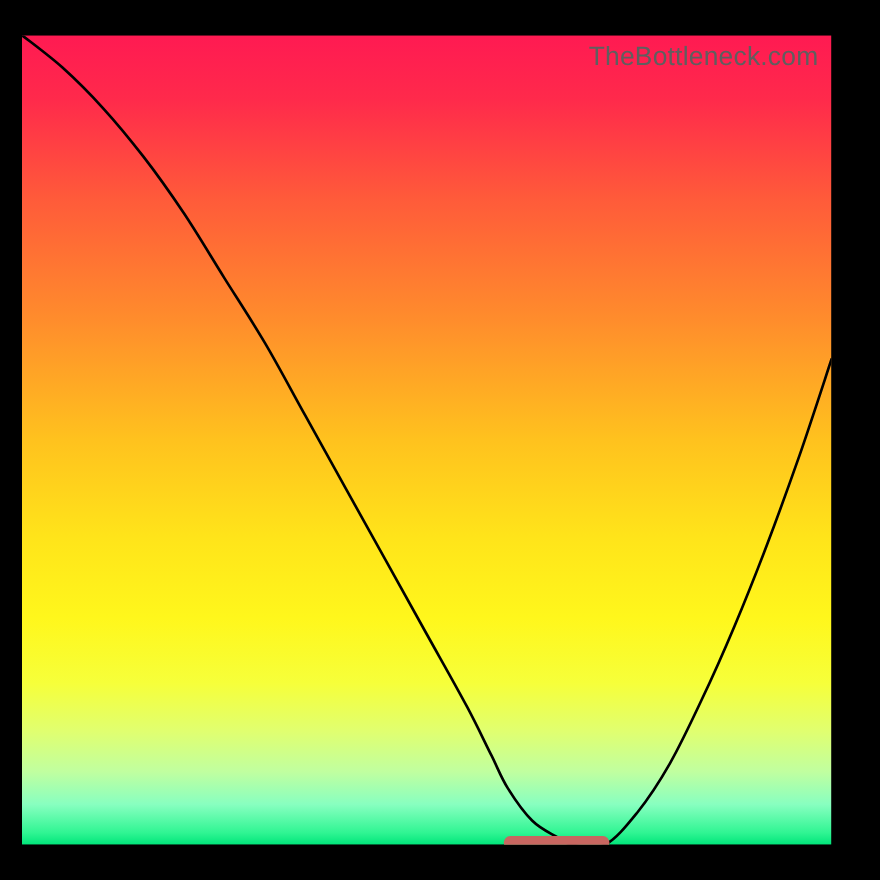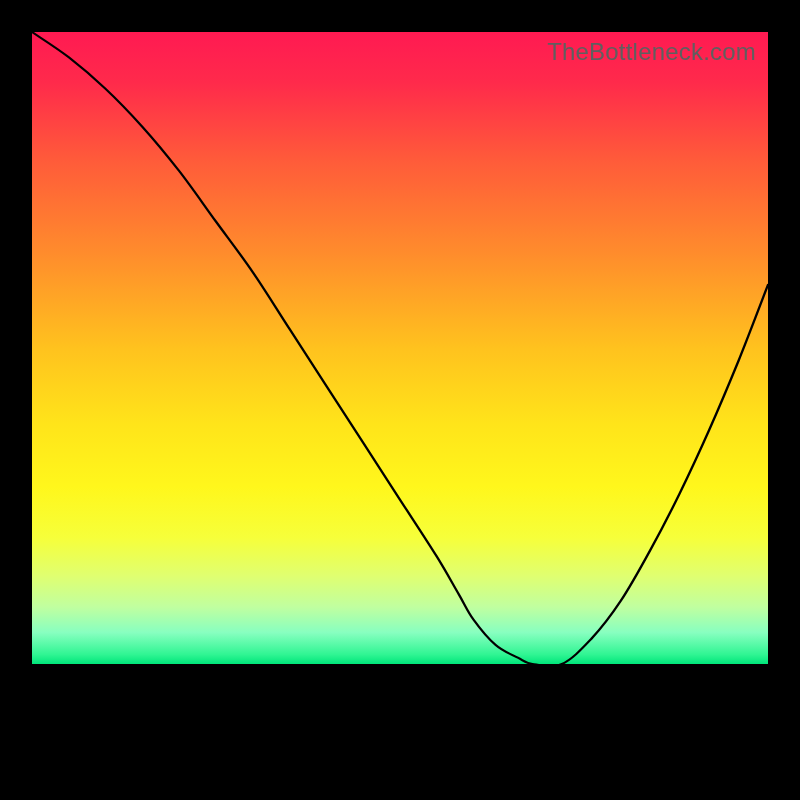--- a/index.html
+++ b/index.html
@@ -5,24 +5,24 @@
   * { margin: 0; padding: 0; box-sizing: border-box; }
   html, body { width: 800px; height: 800px; overflow: hidden; background: #000; }
   .frame {
     position: relative;
     width: 800px;
     height: 800px;
     background: #000;
   }
   .plot-area {
     position: absolute;
-    left: 32px;
+    left: 20px;
     top: 32px;
     width: 736px;
-    height: 632px;
+    height: 736px;
     overflow: hidden;
   }
   .gradient-bg {
     position: absolute;
     left: 0; top: 0; width: 100%; height: 100%;
   }
   .watermark {
     position: absolute;
     top: 6px;
     right: 12px;

